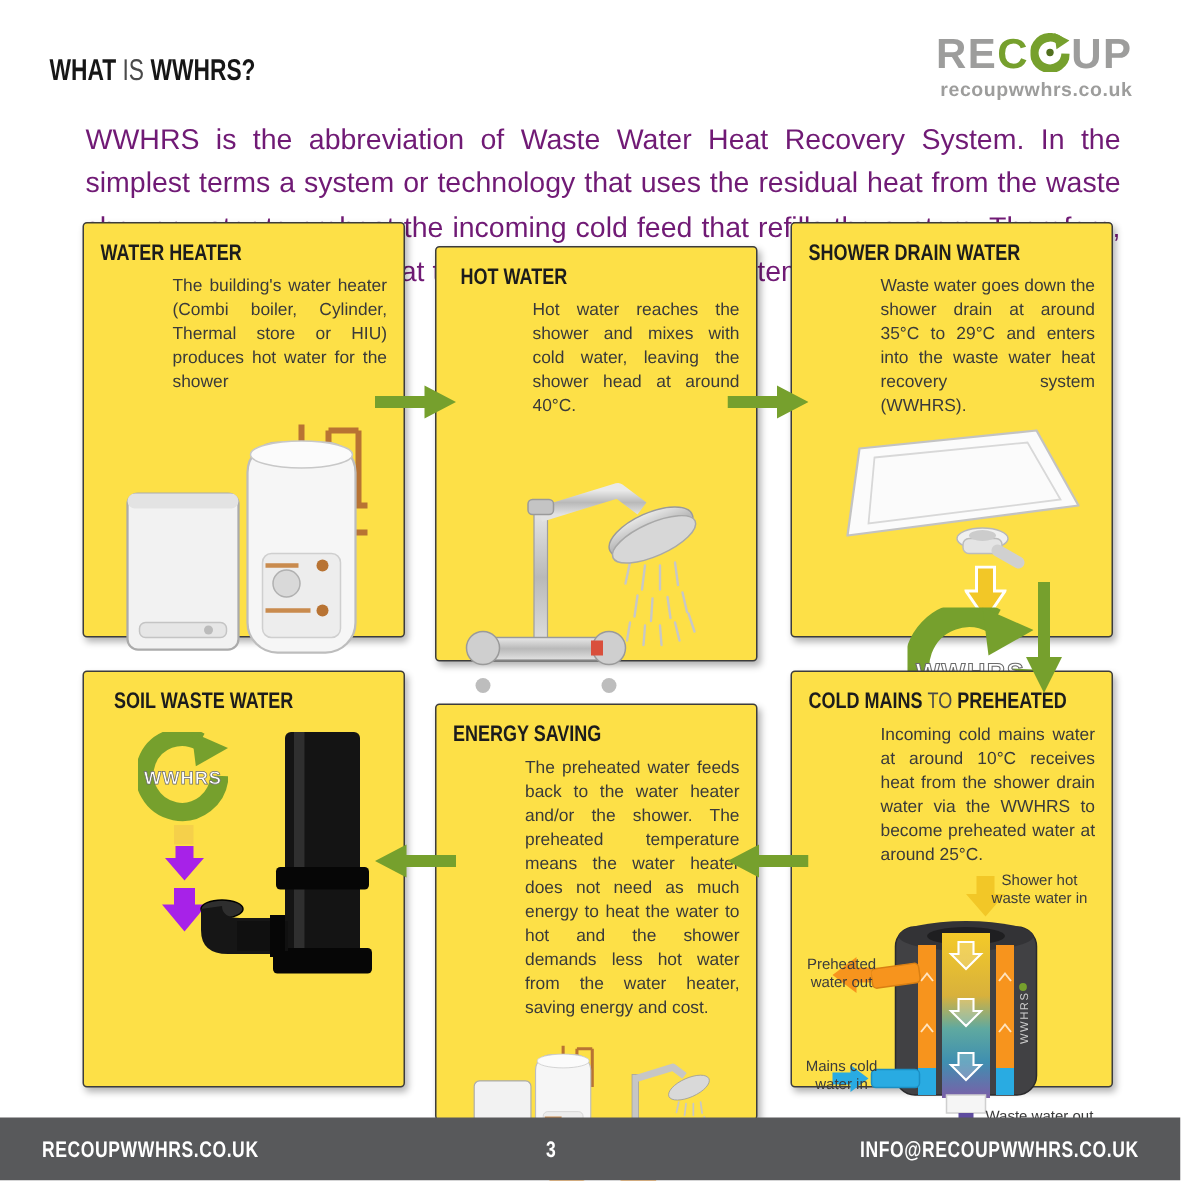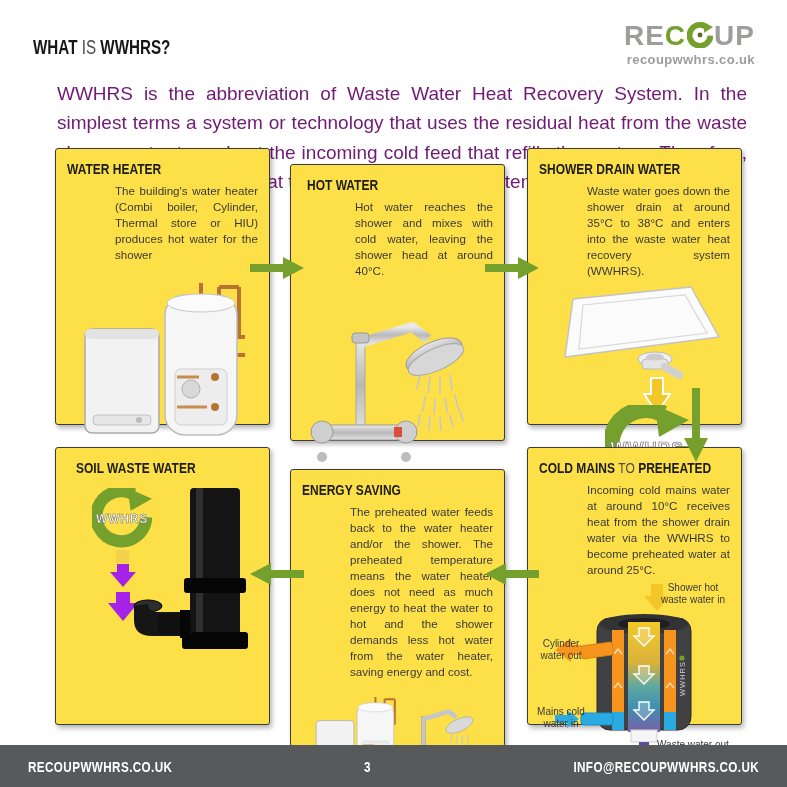--- a/index.html
+++ b/index.html
@@ -134,21 +134,21 @@
       <circle cx="98" cy="135" r="11" fill="#cfcfcf" stroke="#9a9a9a"></circle>
       <rect x="86" y="130" width="8" height="10" fill="#d94f3c"></rect>
       <circle cx="14" cy="160" r="5" fill="#bdbdbd"></circle>
       <circle cx="98" cy="160" r="5" fill="#bdbdbd"></circle>
     </svg>
   </div>
 </div>
 
 <div class="panel p3">
   <div class="panel-title">SHOWER DRAIN WATER</div>
-  <div class="panel-body">Waste water goes down the shower drain at around 35°C to 38°C and enters into the waste water heat recovery system (WWHRS).</div>
+  <div class="panel-body">Waste water goes down the shower drain at around 35°C to 29°C and enters into the waste water heat recovery system (WWHRS).</div>
   <div class="illus" style="height:190px;margin-top:6px;">
     <svg width="189" height="100" viewBox="0 0 189 100" style="position:absolute;left:0;top:0;">
       <polygon points="34,14 152,2 180,52 26,72" fill="#fbfbfb" stroke="#c3c3c3" stroke-width="1.5" stroke-linejoin="round"></polygon>
       <polygon points="44,20 146,10 168,48 40,64" fill="none" stroke="#d8d8d8" stroke-width="1.2"></polygon>
       <ellipse cx="116" cy="74" rx="17" ry="7" fill="#f0f0f0" stroke="#b8b8b8"></ellipse>
       <rect x="103" y="74" width="26" height="10" rx="4" fill="#e4e4e4" stroke="#bcbcbc"></rect>
       <path d="M126 82 l14 8" stroke="#d0d0d0" stroke-width="8" stroke-linecap="round"></path>
       <ellipse cx="116" cy="72" rx="9" ry="3.6" fill="#cccccc"></ellipse>
     </svg>
     <svg width="28" height="38" viewBox="0 0 28 38" style="position:absolute;left:104px;top:92px;">
@@ -275,21 +275,21 @@
       <rect x="42" y="129" width="32" height="12" rx="3" fill="#29abe2" stroke="#1b8fc4"></rect>
       <polygon points="40,135 28,126 28,131 16,131 16,139 28,139 28,144" fill="#29abe2"></polygon>
 
       <rect x="92" y="146" width="26" height="12" fill="#f5f5f5" stroke="#cfcfcf"></rect>
       <polygon points="100,158 110,158 110,163 116,163 105,172 94,163 100,163" fill="#5e4b9e"></polygon>
 
       <circle cx="143" cy="74" r="2.6" fill="#76a02d"></circle>
       <text transform="translate(146,112) rotate(-90)" font-size="7.5" fill="#cfcfcf" letter-spacing="1">WWHRS</text>
     </svg>
     <div class="dlabel" style="left:118px;top:-2px;width:72px;">Shower hot waste water in</div>
-    <div class="dlabel" style="left:-4px;top:54px;width:52px;">Cylinder water out</div>
+    <div class="dlabel" style="left:-4px;top:54px;width:52px;">Preheated water out</div>
     <div class="dlabel" style="left:-4px;top:122px;width:52px;">Mains cold water in</div>
     <div class="dlabel" style="left:118px;top:155px;width:78px;text-align:left;">Waste water out</div>
   </div>
 </div>
 
 <svg class="flow" style="left:250px;top:256px;" width="54" height="24" viewBox="0 0 54 24">
   <polygon points="0,8 33,8 33,1 54,12 33,23 33,16 0,16" fill="#76a02d"></polygon>
 </svg>
 <svg class="flow" style="left:485px;top:256px;" width="54" height="24" viewBox="0 0 54 24">
   <polygon points="0,8 33,8 33,1 54,12 33,23 33,16 0,16" fill="#76a02d"></polygon>

